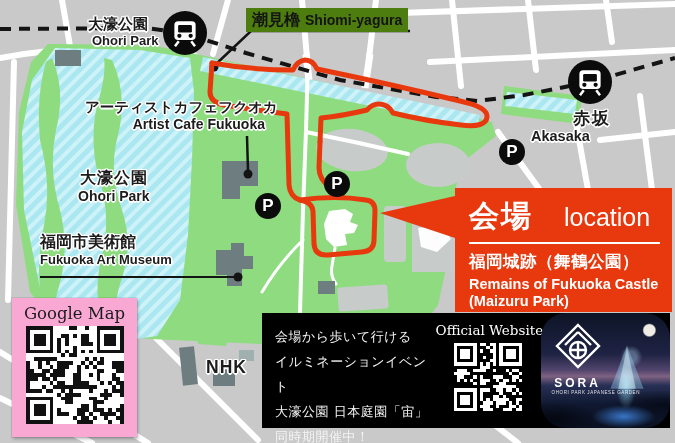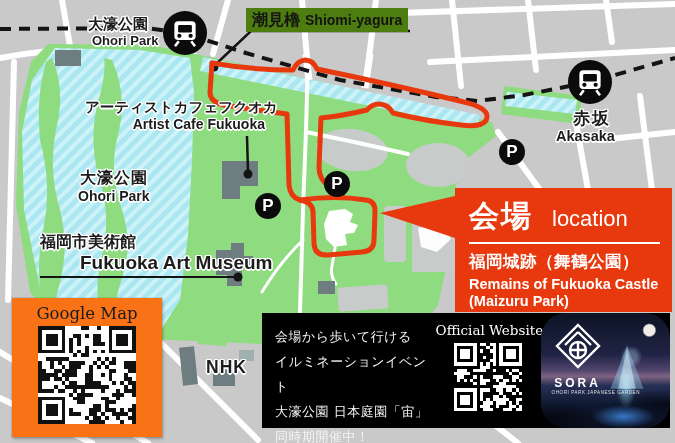--- a/index.html
+++ b/index.html
@@ -14,42 +14,42 @@
   .station{width:44px;height:44px;border-radius:50%;background:#0b0b0b;
            display:flex;align-items:center;justify-content:center;}
   .pin{width:26px;height:26px;border-radius:50%;background:#0b0b0b;color:#fff;
        font-weight:bold;font-size:17px;display:flex;align-items:center;justify-content:center;}
   .callout{background:#4d7c0f;color:#141414;padding:2px 6px 1px 6px;white-space:nowrap;
            display:flex;align-items:baseline;gap:5px;}
   .venue{background:#e8380d;color:#fff;width:217px;height:124px;box-sizing:border-box;
          padding:8px 12px 0 14px;}
   .venue .row{display:flex;align-items:baseline;gap:19px;}
   .venue .t-ja{font-size:30px;font-weight:bold;letter-spacing:2px;}
-  .venue .t-en{font-size:22px;}
+  .venue .t-en{font-size:25px;margin-left:12px;}
   .venue hr{border:none;border-top:2px solid #fff;margin:5px 0 7px 0;}
   .venue .n-ja{font-size:16.5px;font-weight:bold;margin-bottom:3px;letter-spacing:.5px;}
   .venue .n-en{font-size:14.5px;font-weight:600;line-height:1.2;}
   .band{background:#000;width:408px;height:115px;display:flex;}
   .band .jp{font-family:"DejaVu Serif","Liberation Serif",serif;color:#f4f4f4;
             font-size:13px;line-height:25px;padding:11px 0 0 13px;width:165px;letter-spacing:.5px;}
   .band .qrcol{width:105px;padding-top:9px;text-align:center;}
   .band .qrcol .ow{font-family:"DejaVu Serif","Liberation Serif",serif;color:#fff;font-size:13.5px;margin-bottom:5px;white-space:nowrap;}
   .photo{position:relative;width:133px;height:115px;margin-left:auto;overflow:hidden;
      background:
        radial-gradient(circle at 84% 15%, rgba(250,248,238,.95) 0 5.5px, rgba(250,248,238,0) 7px),
        radial-gradient(circle at 70% 38%, rgba(190,225,255,.35) 0 5px, transparent 11px),
        radial-gradient(ellipse 14px 34px at 66% 62%, rgba(150,225,255,.75), transparent 72%),
        radial-gradient(ellipse 44px 16px at 64% 90%, rgba(70,150,250,.75), transparent 72%),
        radial-gradient(ellipse 60px 22px at 10% 92%, rgba(4,7,16,.95), transparent 75%),
        radial-gradient(ellipse 70px 20px at 95% 80%, rgba(6,10,22,.9), transparent 75%),
        linear-gradient(180deg,#0d1426 0%,#1f2344 36%,#53466e 50%,#7e6282 55%,#273055 63%,#0f1830 80%,#0a1020 100%); border-radius: 25px;}
   .photo .logo{position:absolute;left:11px;top:10px;width:52px;text-align:center;color:#fff;}
   .photo .sora-t{font-weight:bold;font-size:12px;letter-spacing:3px;margin-top:3px;}
   .photo .sora-s{font-size:4.5px;letter-spacing:.6px;opacity:.85;white-space:nowrap;}
-  .gbox{background:#f97316;width:150px;height:139px;text-align:center;
+  .gbox{background:#f9a8d4;width:125px;height:139px;text-align:center;
         box-shadow:0 0 0 1px rgba(0,0,0,.08),1px 2px 3px rgba(0,0,0,.25);}
   .gbox .gt{font-family:"DejaVu Serif","Liberation Serif",serif;color:#1a1a1a;font-size:16.5px;margin:6px 0 3px 0;}
 </style>
 </head>
 <body>
 
 <div id="stage">
 
   <svg id="map-svg" width="675" height="443" viewBox="0 0 675 443">
     <defs>
@@ -177,35 +177,35 @@
   <div class="abs pin" style="left:324px;top:171px;">
       <span>P</span>
     </div>
   <div class="abs pin" style="left:499px;top:139px;">
       <span>P</span>
     </div>
 
   <div class="abs lbl" style="left:88px;top:16px;font-size:15px;">大濠公園</div>
   <div class="abs lbl" style="left:92px;top:34px;font-size:13px;font-weight:bold;">Ohori Park</div>
   <div class="abs lbl" style="left:573px;top:110px;font-size:17px;letter-spacing:2px;">赤坂</div>
-  <div class="abs lbl" style="left:556px;top:129px;font-size:14.5px;">Akasaka</div>
+  <div class="abs lbl" style="left:531px;top:129px;font-size:14.5px;">Akasaka</div>
 
   <div class="abs callout" style="left:246px;top:8px;">
     <span style="font-size:16px;font-weight:bold;">潮見櫓</span>
     <span style="font-size:14px;font-weight:bold;">Shiomi-yagura</span>
   </div>
 
   <div class="abs lbl" style="left:120px;top:117px;width:145px;text-align:right;font-size:14px;">Artist Cafe Fukuoka</div>
   <div class="abs lbl" style="left:85px;top:100px;font-size:14.5px;">アーティストカフェフクオカ</div>
 
   <div class="abs lbl" style="left:80px;top:170px;font-size:16px;letter-spacing:1px;">大濠公園</div>
   <div class="abs lbl" style="left:78px;top:189px;font-size:14px;">Ohori Park</div>
 
   <div class="abs lbl" style="left:40px;top:234px;font-size:16px;">福岡市美術館</div>
-  <div class="abs lbl" style="left:40px;top:253px;font-size:19px;padding-left:40px;">Fukuoka Art Museum</div>
+  <div class="abs lbl" style="left:40px;top:253px;font-size:13px;">Fukuoka Art Museum</div>
 
   <div class="abs lbl" style="left:206px;top:358px;font-size:17.5px;letter-spacing:1px;">NHK</div>
 
   <div class="abs venue" style="left:455px;top:188px;">
     <div class="row">
       <span class="t-ja">会場</span>
       <span class="t-en">location</span>
     </div>
     <hr>
     <div class="n-ja">福岡城跡（舞鶴公園）</div>

